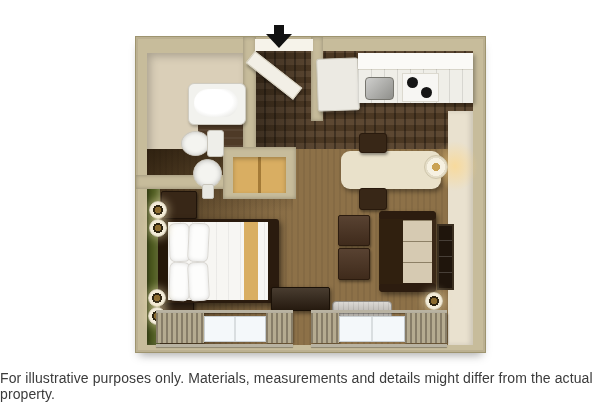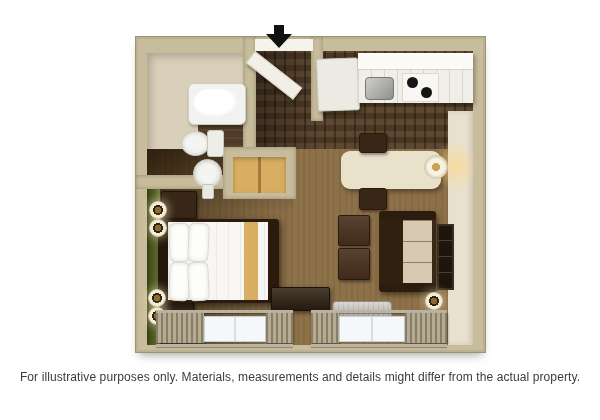--- a/index.html
+++ b/index.html
@@ -145,21 +145,21 @@
   .rail{left:0;width:100%;height:3px;background:#b9b3a2;box-shadow:0 1px 1px rgba(0,0,0,.3);}
   .rail.rt{top:1px;} .rail.rb{top:35px;}
 
   
   .arrow{left:266px;top:25px;width:26px;height:23px;z-index:9;}
   .arrow-stem{left:8px;top:0;width:10px;height:10px;background:#111;}
   .arrow-head{left:0;top:9px;width:26px;height:14px;background:#111;
       clip-path:polygon(0 0,100% 0,50% 100%);}
 
   
-  .caption{left:0;top:370px;width:600px;text-align:center;font-size:12px;color:#3b3b3b;
+  .caption{left:0;top:370px;width:600px;font-size:14px;color:#3b3b3b;
       letter-spacing:.1px;}
 </style>
 </head>
 <body>
 
 <div class="stage">
 
   <div class="abs arrow">
     <div class="abs arrow-stem" style="background-color: rgb(17, 17, 17);"></div>
     <div class="abs arrow-head" style="background-color: rgb(17, 17, 17);"></div>

